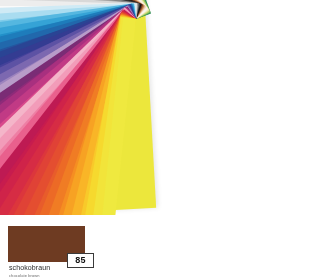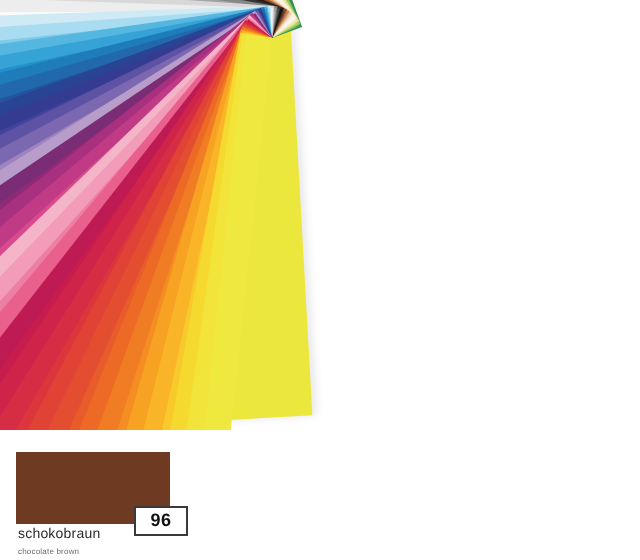--- a/index.html
+++ b/index.html
@@ -194,21 +194,21 @@
         <div class="sheet" style="background: rgb(147, 195, 92); left: 136px; top: 19px; width: 255px; height: 16.2px; transform: rotate(244deg); z-index: 4;"></div>
         <div class="sheet" style="background: rgb(111, 180, 85); left: 136px; top: 19px; width: 255px; height: 13px; transform: rotate(246deg); z-index: 3;"></div>
         <div class="sheet" style="background: rgb(74, 160, 85); left: 136px; top: 19px; width: 255px; height: 14.6px; transform: rotate(248deg); z-index: 2;"></div>
         <div class="sheet" style="background: rgb(47, 140, 85); left: 136px; top: 19px; width: 255px; height: 16.2px; transform: rotate(250deg); z-index: 1;"></div>
       </div>
     <div id="hero-sheet" style="background: rgb(236, 231, 60);"></div>
   </div>
 
   <div id="swatch-block">
     <div id="swatch-color" style="background: rgb(110, 59, 34);"></div>
-    <div id="swatch-badge">96</div>
+    <div id="swatch-badge">85</div>
   </div>
 
   <div id="caption">
     <div id="name-de">schokobraun</div>
     <div id="name-en">chocolate brown</div>
   </div>
 
 </div>
 
 </body></html>

